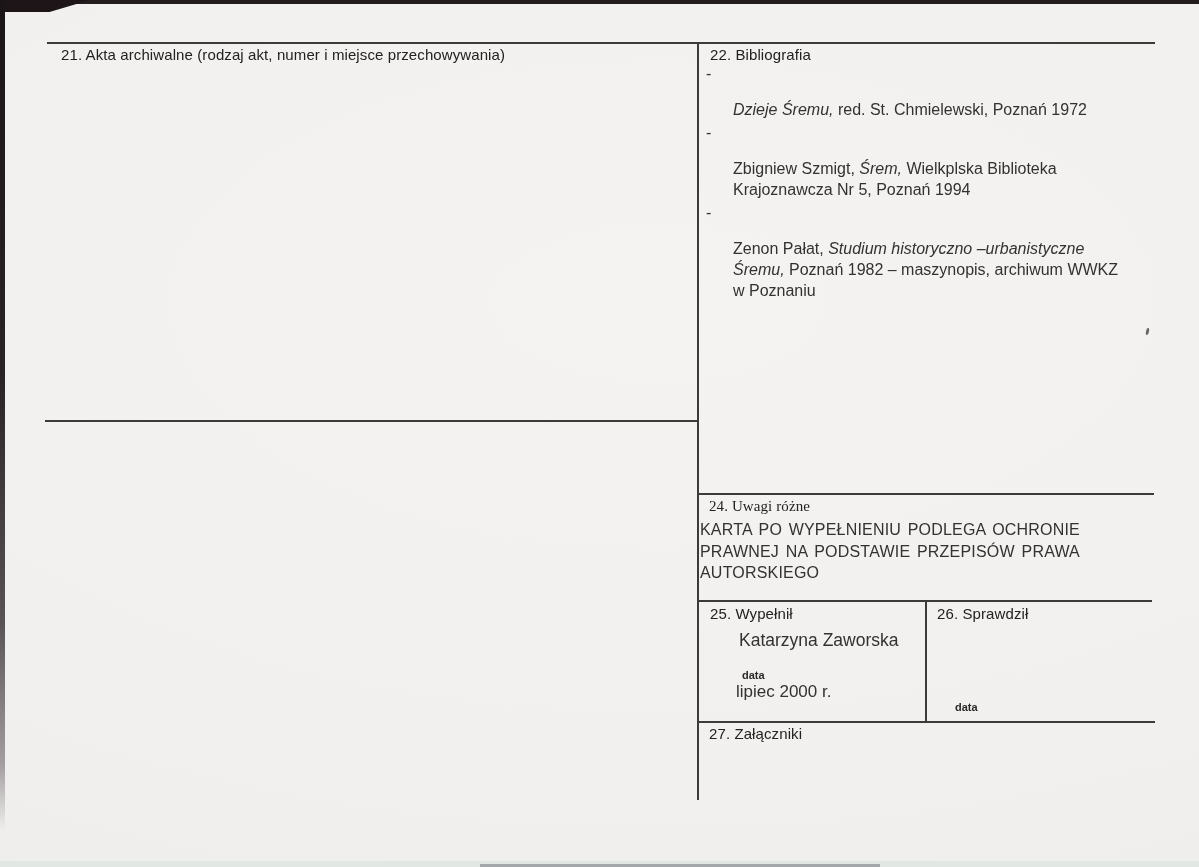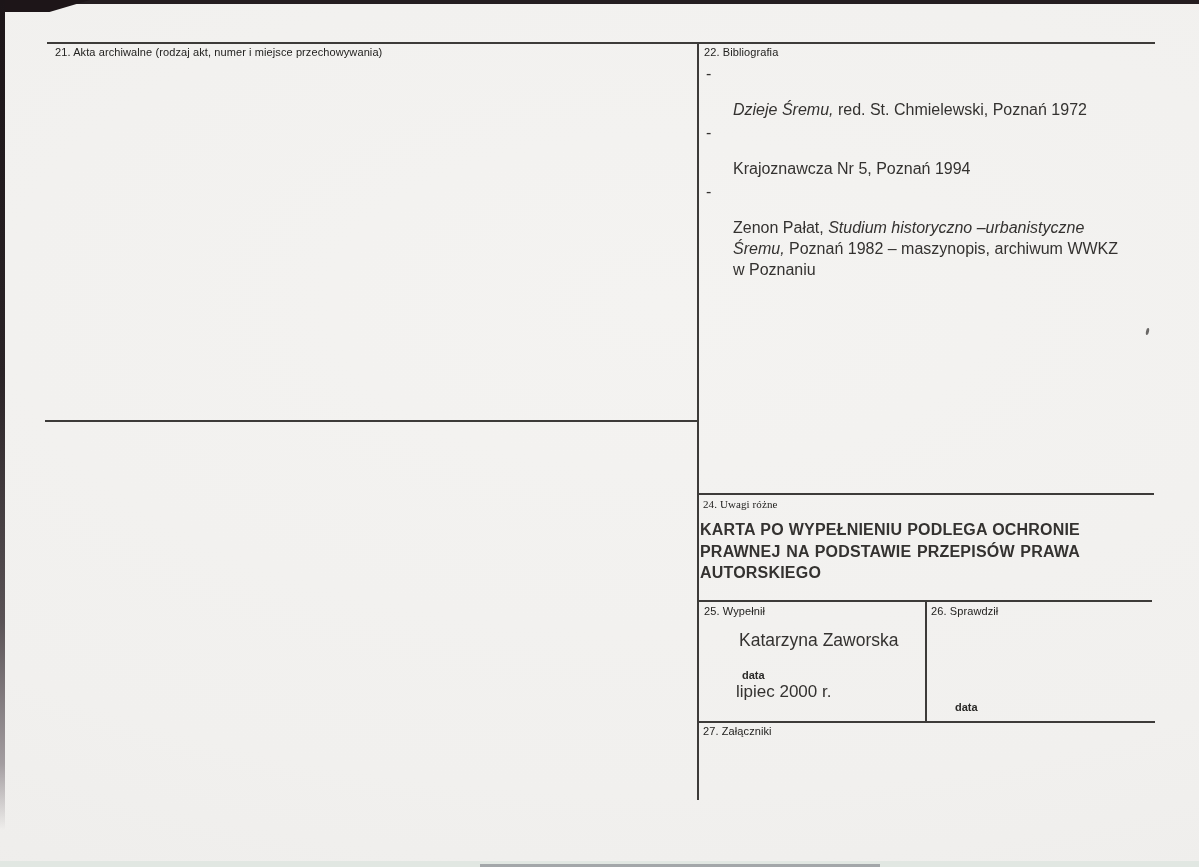--- a/index.html
+++ b/index.html
@@ -24,42 +24,42 @@
   .hline{position:absolute;height:2px;background:#3d3b39;}
   .vline{position:absolute;width:2px;background:#3d3b39;}
   .rule-top{left:47px;top:42px;width:1108px;}
   .rule-main-v{left:697px;top:42px;height:758px;}
   .rule-23{left:45px;top:420px;width:652px;}
   .rule-24{left:697px;top:493px;width:457px;}
   .rule-25{left:697px;top:600px;width:455px;}
   .rule-2526-v{left:925px;top:600px;height:121px;}
   .rule-27{left:697px;top:721px;width:458px;}
   
-  .hdr{position:absolute;font-size:11px;letter-spacing:.1px;color:#232220;white-space:nowrap;}
+  .hdr{position:absolute;font-size:15px;letter-spacing:.1px;color:#232220;white-space:nowrap;margin-left:6px;}
   .hdr-21{left:55px;top:46px;}
   .hdr-22{left:704px;top:46px;}
   .hdr-23{left:52px;top:424px;}
   .hdr-24{left:703px;top:498px;font-family:Liberation Serif, serif;}
   .hdr-25{left:704px;top:605px;}
   .hdr-26{left:931px;top:605px;}
   .hdr-27{left:703px;top:725px;}
   .lbl-data{position:absolute;font-size:11px;font-weight:bold;color:#2a2927;margin-left:25px;}
   .lbl-data-25{left:717px;top:669px;}
   .lbl-data-26{left:930px;top:701px;}
   
   .typed{color:#343230;}
   .bib-list{position:absolute;left:706px;top:63px;width:452px;font-size:16px;line-height:21px;}
   .bib-item{display:flex;}
   .bib-item + .bib-item{margin-top:2px;}
   .bib-bullet{width:27px;flex:0 0 27px;}
   .bib-text{flex:1;margin-top:36px;}
   .bib-line{display:block;}
   .it{font-style:italic;}
   .uwagi-text{position:absolute;left:700px;top:519px;width:380px;font-size:16px;line-height:21.5px;letter-spacing:.2px;}
-  .uwagi-line{display:block;font-weight:bold;}
+  .uwagi-line{display:block;}
   .uwagi-line:not(:last-child){text-align:justify;text-align-last:justify;}
   .name-25{position:absolute;left:739px;top:630px;font-size:17.5px;}
   .date-25{position:absolute;left:736px;top:682px;font-size:17px;}
   .val-27{position:absolute;left:726px;top:747px;font-size:16.5px;letter-spacing:-.1px;}
 </style>
 </head>
 <body>
 
 <div class="sheet">
 
@@ -84,20 +84,21 @@
   <div class="bib-list typed">
     <div class="bib-item">
       <span class="bib-bullet">-</span>
       <span class="bib-text">
         <span class="bib-line"><span class="it">Dzieje Śremu,</span><span> red. St. Chmielewski, Poznań 1972</span></span>
       </span>
     </div>
     <div class="bib-item">
       <span class="bib-bullet">-</span>
       <span class="bib-text">
+        <span class="bib-line"><span>Zbigniew Szmigt, </span><span class="it">Śrem,</span><span> Wielkplska Biblioteka</span></span>
         <span class="bib-line"><span>Krajoznawcza Nr 5, Poznań 1994</span></span>
       </span>
     </div>
     <div class="bib-item">
       <span class="bib-bullet">-</span>
       <span class="bib-text">
         <span class="bib-line"><span>Zenon Pałat, </span><span class="it">Studium historyczno –urbanistyczne</span></span>
         <span class="bib-line"><span class="it">Śremu,</span><span> Poznań 1982 – maszynopis, archiwum WWKZ</span></span>
         <span class="bib-line"><span>w Poznaniu</span></span>
       </span>

